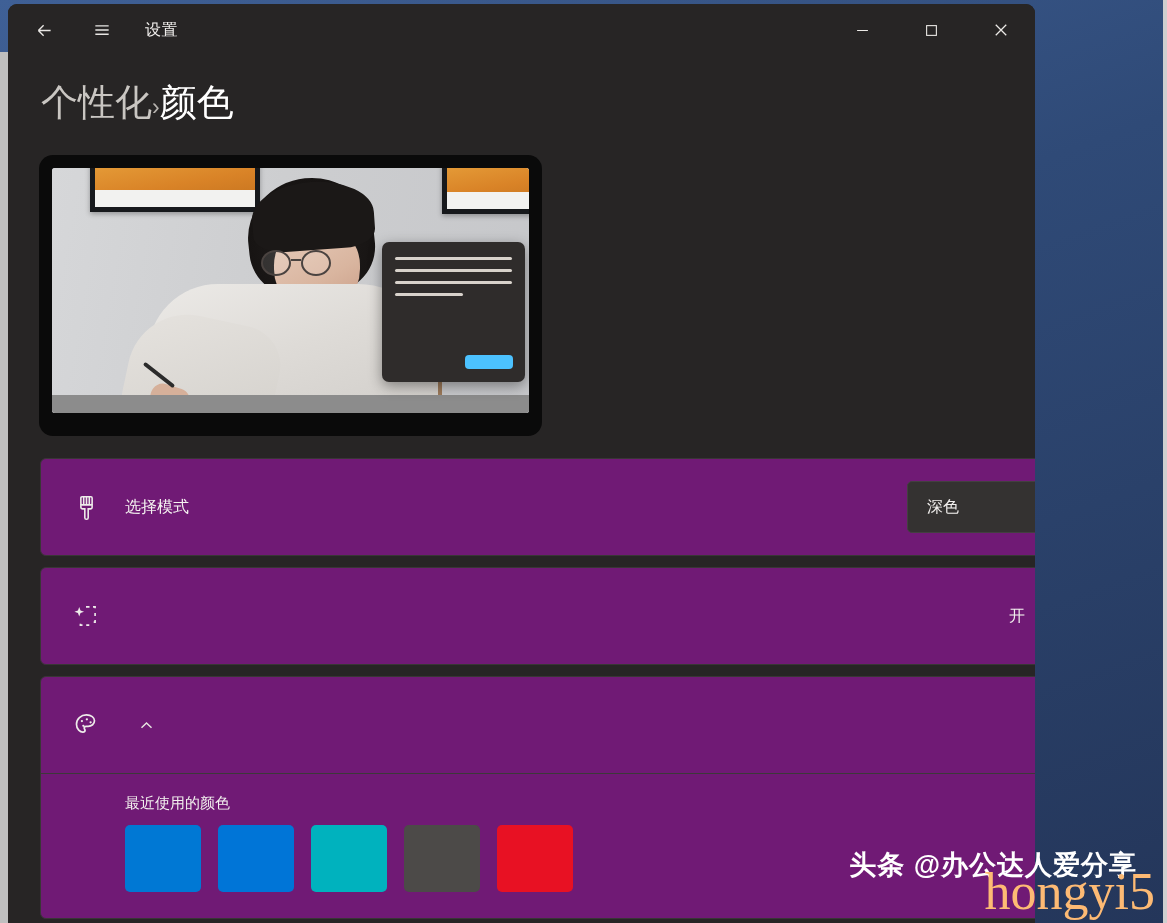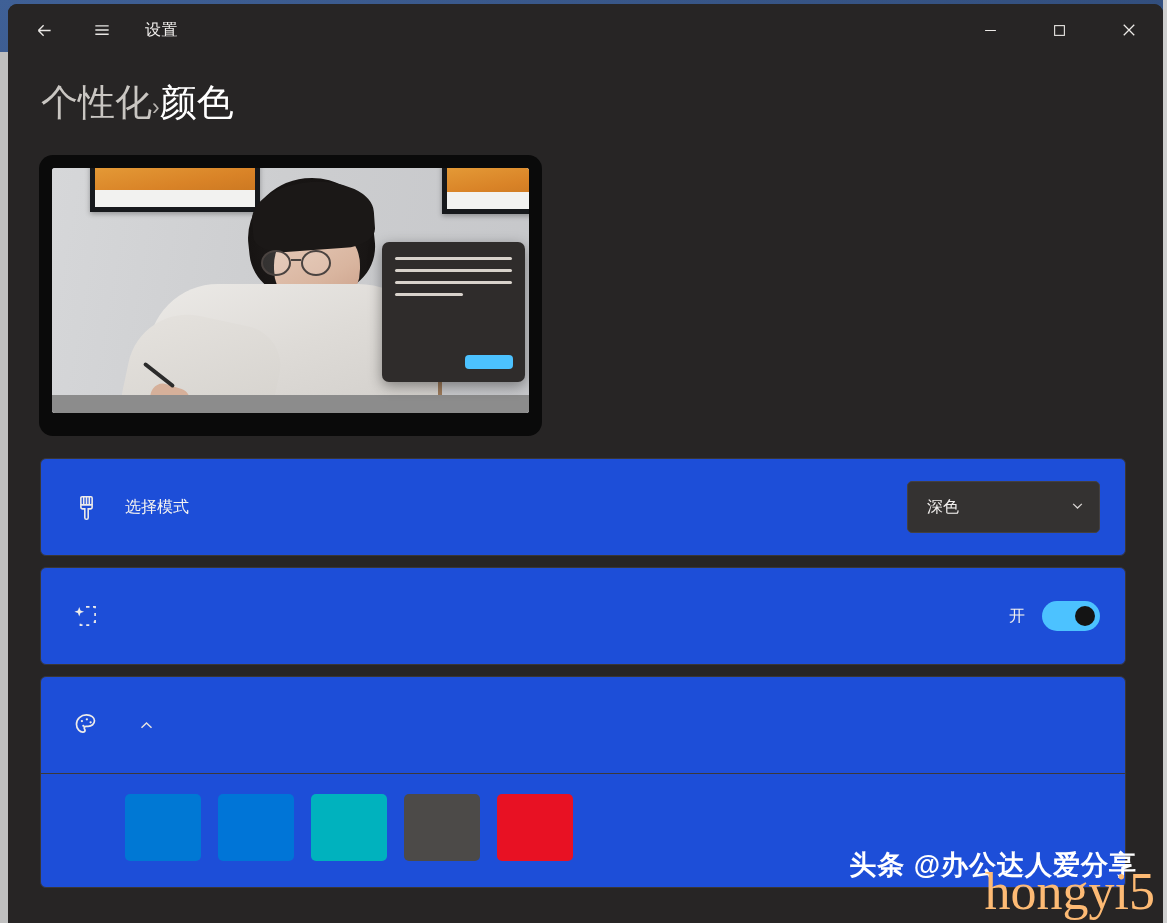--- a/index.html
+++ b/index.html
@@ -21,21 +21,21 @@
   }
   .desktop-gray-right {
     position: absolute; right: 0; top: 0; width: 4px; height: 923px;
     background: #cfcfcf;
   }
 
   
   .window {
     position: absolute;
     left: 8px; top: 4px;
-    width: 1155px; height: 919px;
+    width: 1027px; height: 919px;
     background: #272525;
     border-radius: 9px 9px 0 0;
     overflow: hidden;
   }
 
   
   .titlebar {
     position: relative;
     height: 52px;
     background: #272525;
@@ -206,21 +206,21 @@
   .mock-line.short { width: 58%; }
   .mock-btn {
     position: absolute; right: 12px; bottom: 13px;
     width: 48px; height: 14px;
     background: #4cc2ff; border-radius: 4px;
   }
 
   
   .cards { margin: 22px 0 0 32px; width: 1086px; }
   .card {
-    background: #1d4ed8;
+    background: #701a75;
     border: 1px solid #393636;
     border-radius: 6px;
     margin-bottom: 11px;
   }
   .card-row {
     display: flex; align-items: center;
     height: 96px;
     padding: 0 25px 0 22px;
     cursor: pointer;
   }
@@ -427,20 +427,21 @@
           <div class="expander">
             <svg width="15" height="15" viewBox="0 0 12 12" fill="none" stroke="currentColor" stroke-width="1.2">
                 <path d="M2 7.8L6 4 10 7.8"></path>
               </svg>
           </div>
         </div>
 
         <div class="card-divider"></div>
 
         <div class="card-expanded-body">
+          <div class="recent-title">最近使用的颜色</div>
           <div class="swatches">
             <div class="swatch" style="background:#0078D4"></div>
             <div class="swatch" style="background:#0075D7"></div>
             <div class="swatch" style="background:#00B2BE"></div>
             <div class="swatch" style="background:#4C4A48"></div>
             <div class="swatch" style="background:#E81123"></div>
           </div>
         </div>
       </div>
 

